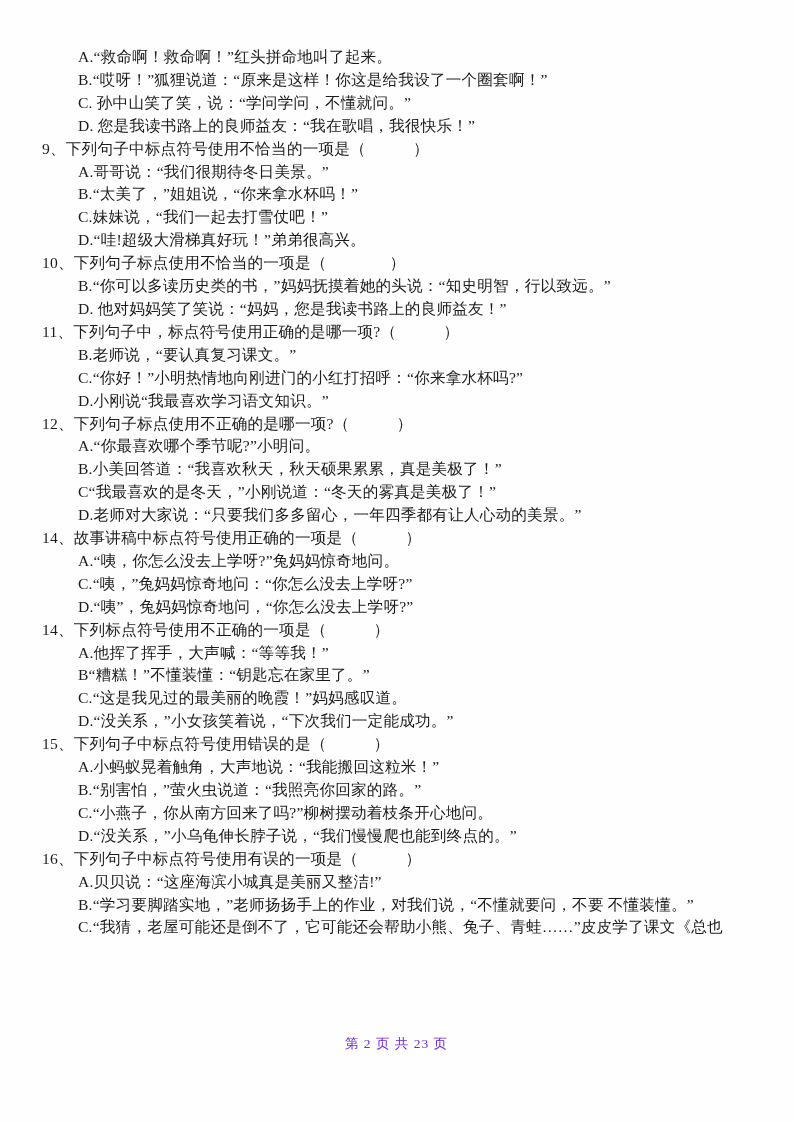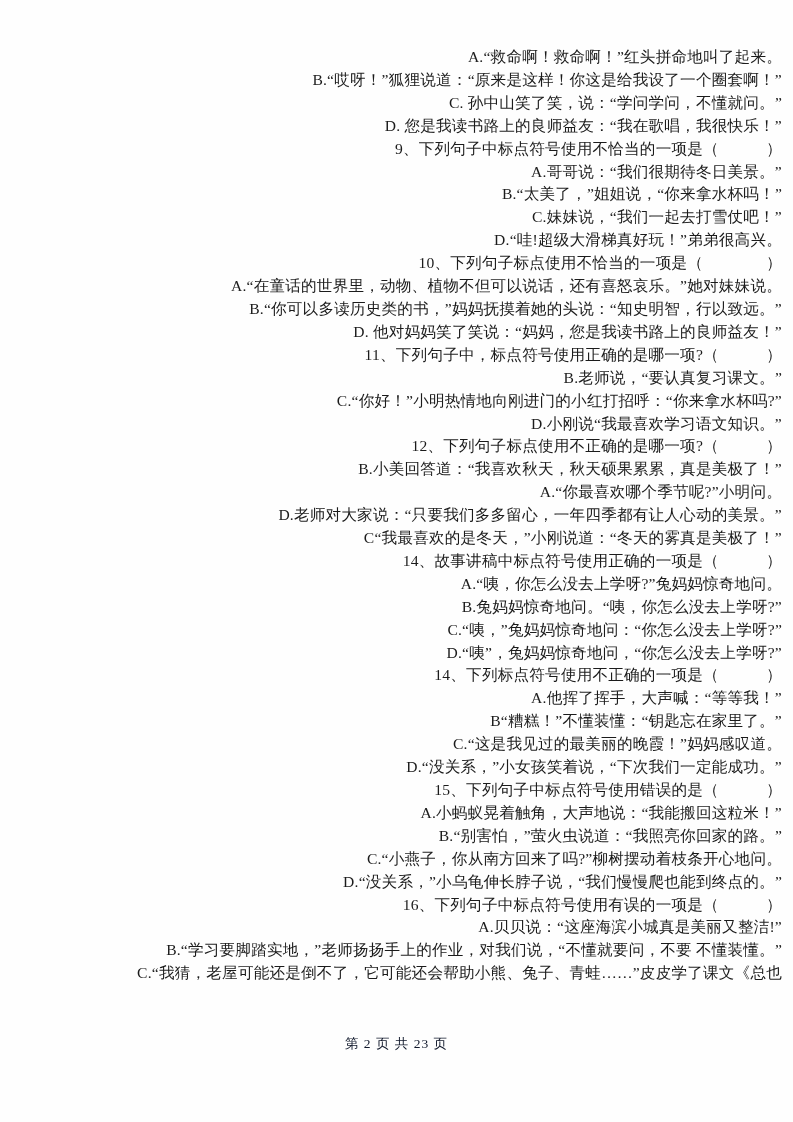--- a/index.html
+++ b/index.html
@@ -14,74 +14,71 @@
   .page {
     position: absolute;
     inset: 0;
     background: #fefefe;
   }
   .content {
     position: absolute;
     left: 42px;
     top: 46px;
     width: 740px;
-    text-align: right;
   }
   .line {
     font-size: 15.6px;
     line-height: 22.9px;
     white-space: nowrap;
     letter-spacing: 0.2px;
     color: #1b1b1b;
   }
   .line.option { padding-left: 36px; }
-  .line.stem { padding-left: 0; margin-left: 28px; }
+  .line.stem { padding-left: 0; }
   .footer {
     position: absolute;
     top: 1034px;
     left: 0;
     width: 100%;
     text-align: center;
   }
   .footer-text {
     font-size: 13.5px;
-    color: #0f172a;
+    color: #6d28d9;
     letter-spacing: 1px;
   }
 </style>
 </head>
 <body>
 
 <main class="page">
   <section class="content" id="content">
       <p class="line option">A.“救命啊！救命啊！”红头拼命地叫了起来。</p>
       <p class="line option">B.“哎呀！”狐狸说道：“原来是这样！你这是给我设了一个圈套啊！”</p>
       <p class="line option">C. 孙中山笑了笑，说：“学问学问，不懂就问。”</p>
       <p class="line option">D. 您是我读书路上的良师益友：“我在歌唱，我很快乐！”</p>
       <p class="line stem">9、下列句子中标点符号使用不恰当的一项是（　　　）</p>
       <p class="line option">A.哥哥说：“我们很期待冬日美景。”</p>
       <p class="line option">B.“太美了，”姐姐说，“你来拿水杯吗！”</p>
       <p class="line option">C.妹妹说，“我们一起去打雪仗吧！”</p>
       <p class="line option">D.“哇!超级大滑梯真好玩！”弟弟很高兴。</p>
       <p class="line stem">10、下列句子标点使用不恰当的一项是（　　　　）</p>
-      <p class="line option">A.“在童话的世界里，动物、植物不但可以说话，还有喜怒哀乐。”她对妹妹说。</p>
       <p class="line option">B.“你可以多读历史类的书，”妈妈抚摸着她的头说：“知史明智，行以致远。”</p>
       <p class="line option">D. 他对妈妈笑了笑说：“妈妈，您是我读书路上的良师益友！”</p>
       <p class="line stem">11、下列句子中，标点符号使用正确的是哪一项?（　　　）</p>
       <p class="line option">B.老师说，“要认真复习课文。”</p>
       <p class="line option">C.“你好！”小明热情地向刚进门的小红打招呼：“你来拿水杯吗?”</p>
       <p class="line option">D.小刚说“我最喜欢学习语文知识。”</p>
       <p class="line stem">12、下列句子标点使用不正确的是哪一项?（　　　）</p>
+      <p class="line option">A.“你最喜欢哪个季节呢?”小明问。</p>
       <p class="line option">B.小美回答道：“我喜欢秋天，秋天硕果累累，真是美极了！”</p>
-      <p class="line option">A.“你最喜欢哪个季节呢?”小明问。</p>
+      <p class="line option">C“我最喜欢的是冬天，”小刚说道：“冬天的雾真是美极了！”</p>
       <p class="line option">D.老师对大家说：“只要我们多多留心，一年四季都有让人心动的美景。”</p>
-      <p class="line option">C“我最喜欢的是冬天，”小刚说道：“冬天的雾真是美极了！”</p>
       <p class="line stem">14、故事讲稿中标点符号使用正确的一项是（　　　）</p>
       <p class="line option">A.“咦，你怎么没去上学呀?”兔妈妈惊奇地问。</p>
-      <p class="line option">B.兔妈妈惊奇地问。“咦，你怎么没去上学呀?”</p>
       <p class="line option">C.“咦，”兔妈妈惊奇地问：“你怎么没去上学呀?”</p>
       <p class="line option">D.“咦”，兔妈妈惊奇地问，“你怎么没去上学呀?”</p>
       <p class="line stem">14、下列标点符号使用不正确的一项是（　　　）</p>
       <p class="line option">A.他挥了挥手，大声喊：“等等我！”</p>
       <p class="line option">B“糟糕！”不懂装懂：“钥匙忘在家里了。”</p>
       <p class="line option">C.“这是我见过的最美丽的晚霞！”妈妈感叹道。</p>
       <p class="line option">D.“没关系，”小女孩笑着说，“下次我们一定能成功。”</p>
       <p class="line stem">15、下列句子中标点符号使用错误的是（　　　）</p>
       <p class="line option">A.小蚂蚁晃着触角，大声地说：“我能搬回这粒米！”</p>
       <p class="line option">B.“别害怕，”萤火虫说道：“我照亮你回家的路。”</p>

